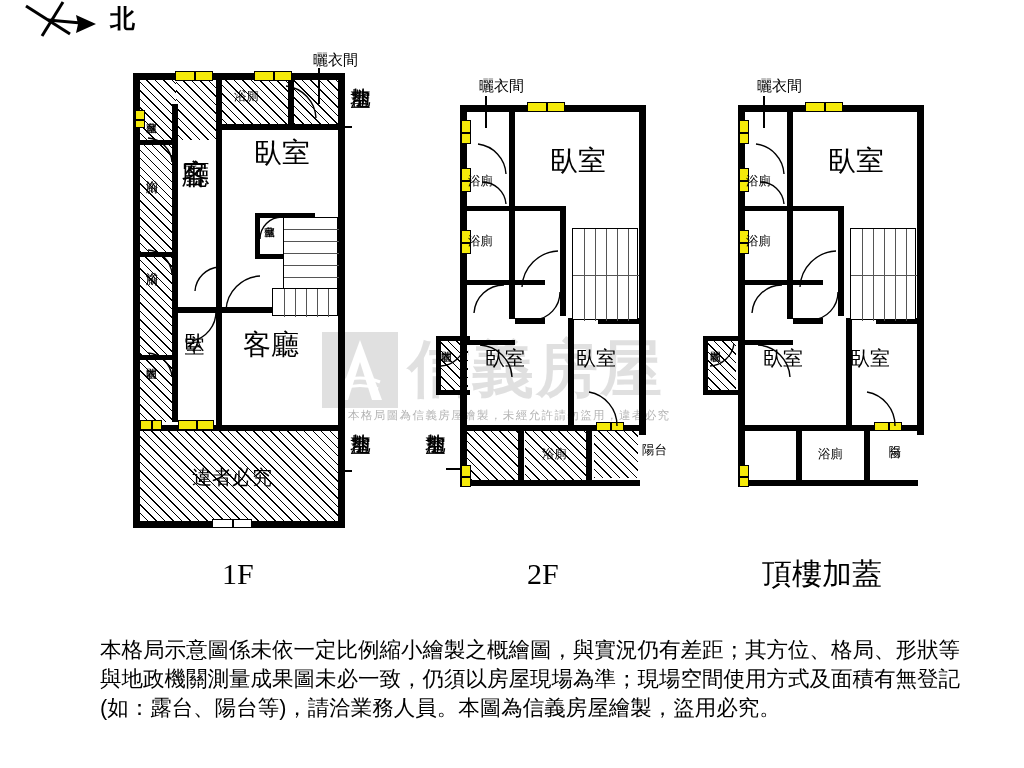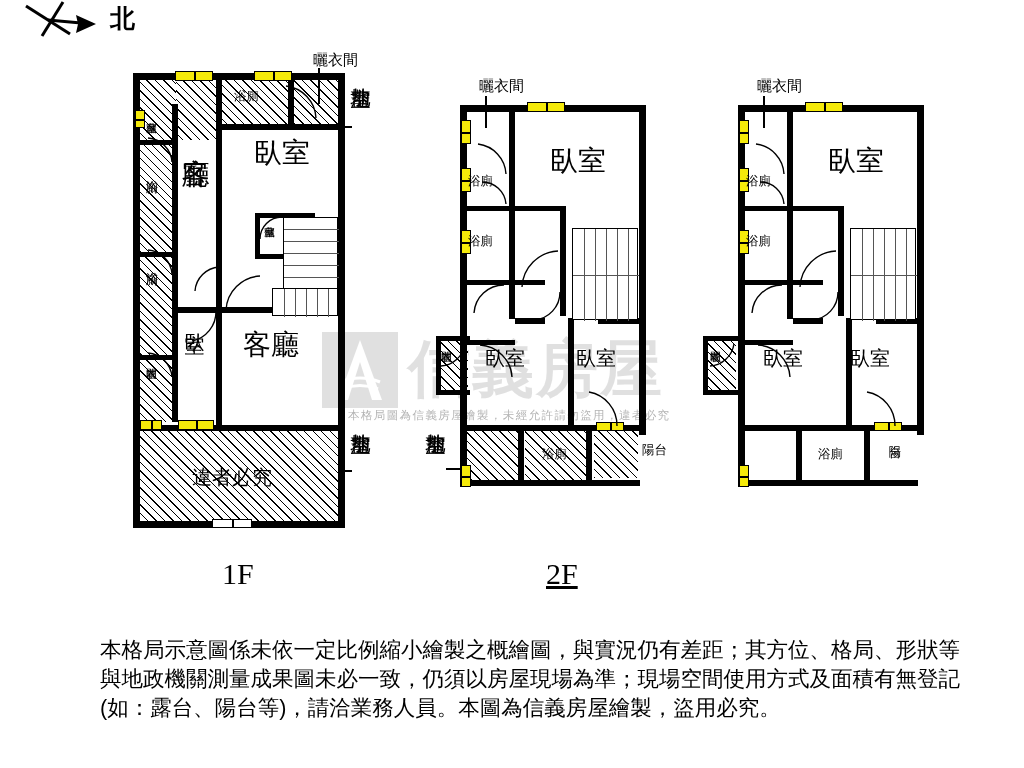--- a/index.html
+++ b/index.html
@@ -428,17 +428,18 @@
     <div class="lbl xs" style="left:746px;top:235px;">浴廁</div>
     <div class="lbl big" style="left:828px;top:146px;">臥室</div>
     <div class="lbl mid" style="left:763px;top:347px;">臥室</div>
     <div class="lbl mid" style="left:850px;top:347px;">臥室</div>
     <div class="lbl v xxs" style="left:710px;top:343px;">曬衣間</div>
     <div class="lbl xs" style="left:818px;top:448px;">浴廁</div>
     <div class="lbl v xs" style="left:888px;top:436px;">陽台</div>
   </div>
 
   <div class="fcap" style="left:222px;top:558px;">1F</div>
-  <div class="fcap" style="left:546px;top:558px;text-decoration:underline;">2F</div>
+  <div class="fcap" style="left:527px;top:558px;">2F</div>
+  <div class="fcap" style="left:762px;top:558px;">頂樓加蓋</div>
 
   <div class="disclaimer">本格局示意圖係未依一定比例縮小繪製之概繪圖，與實況仍有差距；其方位、格局、形狀等與地政機關測量成果圖未必一致，仍須以房屋現場為準；現場空間使用方式及面積有無登記(如：露台、陽台等)，請洽業務人員。本圖為信義房屋繪製，盜用必究。</div>
 
 </div>
 
 </body></html>

